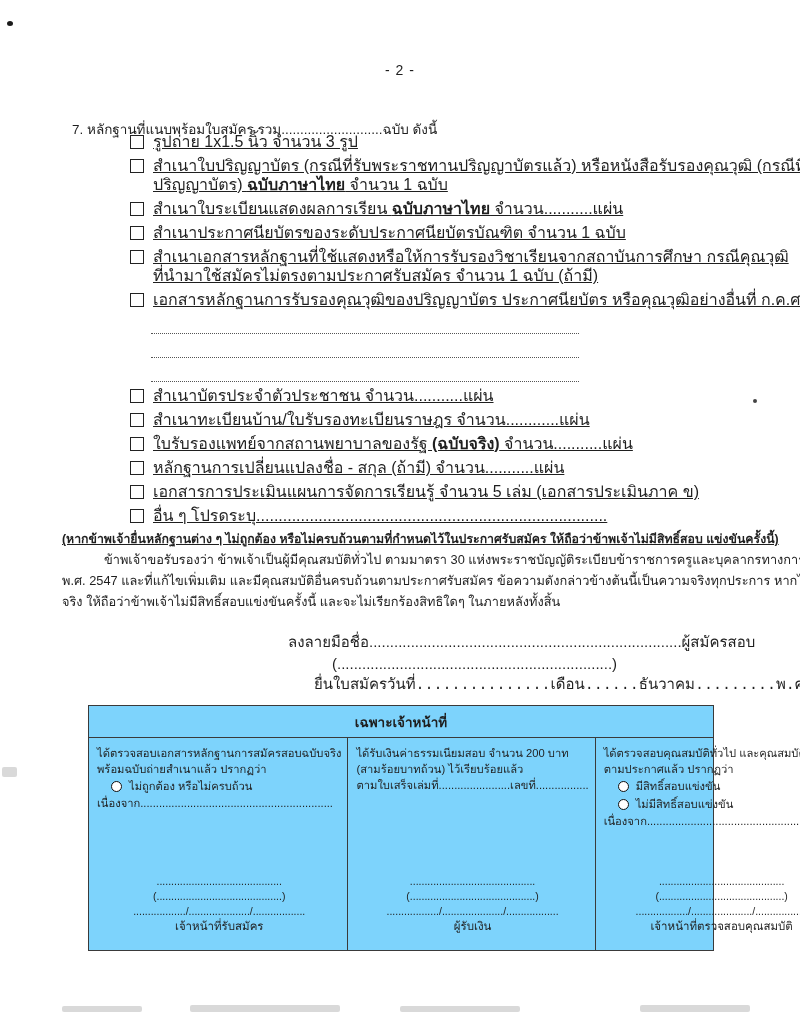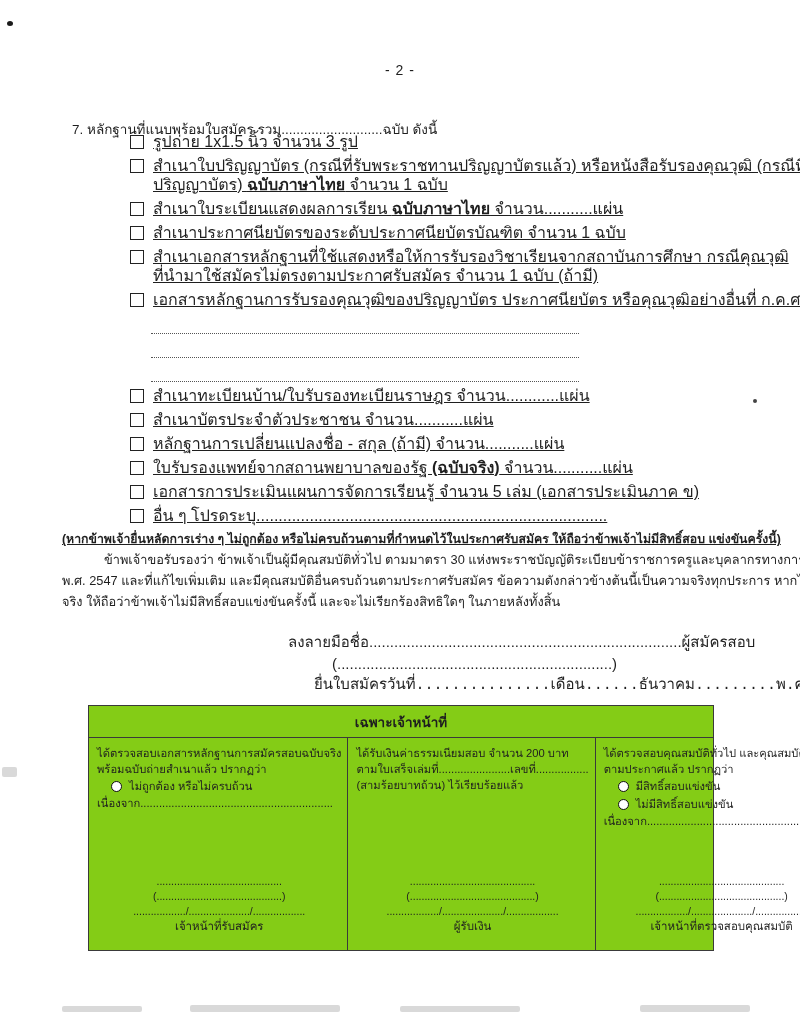--- a/index.html
+++ b/index.html
@@ -27,21 +27,21 @@
   #declaration{position:absolute; left:62px; top:549px; width:690px; font-size:12.8px; line-height:21px;}
   #declaration .dline{white-space:nowrap;}
   #declaration .indent{padding-left:42px;}
 
   #signature{position:absolute; left:288px; top:631px; width:390px; font-size:15px; line-height:22px;}
   #signature .sig-name{padding-left:44px;}
   #signature .sig-date{padding-left:26px;font-family:Liberation Mono, monospace;}
 
   #officer-box{
     position:absolute; left:88px; top:705px; width:624px; height:244px;
-    border:1.5px solid #3a3a3a; display:flex; flex-direction:column; background:#84cc16;
+    border:1.5px solid #3a3a3a; display:flex; flex-direction:column; background:#7dd3fc;
   }
   #officer-title{flex:none; text-align:center; font-weight:bold; font-size:13.5px; padding:5px 0 4px 0; border-bottom:1.3px solid #3a3a3a;}
   #officer-columns{flex:1; display:flex;}
   .ocol{display:flex; flex-direction:column; padding:7px 6px 10px 8px; font-size:11.2px; line-height:16px;justify-content:space-between;}
   .ocol + .ocol{border-left:1.3px solid #3a3a3a;}
   .ocol-0{flex:0 0 204px;}
   .ocol-1{flex:0 0 197px;}
   .ocol-2{flex:1;}
   .oline{white-space:nowrap;}
   .orow{display:flex; align-items:center; padding-left:14px; white-space:nowrap; margin:1px 0;}
@@ -100,56 +100,56 @@
         <div class="chk-text">
           <div class="chk-line"><span>เอกสารหลักฐานการรับรองคุณวุฒิของปริญญาบัตร ประกาศนียบัตร หรือคุณวุฒิอย่างอื่นที่ ก.ค.ศ. รับรอง จำนวน 1 ฉบับ</span></div>
         </div>
       </div>
       <div class="dotline"></div>
       <div class="dotline"></div>
       <div class="dotline"></div>
       <div class="chk-item">
         <span class="chk-box"></span>
         <div class="chk-text">
+          <div class="chk-line"><span>สำเนาบัตรประจำตัวประชาชน  จำนวน...........แผ่น</span></div>
+        </div>
+      </div>
+      <div class="chk-item">
+        <span class="chk-box"></span>
+        <div class="chk-text">
           <div class="chk-line"><span>สำเนาทะเบียนบ้าน/ใบรับรองทะเบียนราษฎร  จำนวน............แผ่น</span></div>
         </div>
       </div>
       <div class="chk-item">
         <span class="chk-box"></span>
         <div class="chk-text">
-          <div class="chk-line"><span>สำเนาบัตรประจำตัวประชาชน  จำนวน...........แผ่น</span></div>
+          <div class="chk-line"><span>ใบรับรองแพทย์จากสถานพยาบาลของรัฐ </span><span class="b">(ฉบับจริง)</span><span>  จำนวน...........แผ่น</span></div>
         </div>
       </div>
       <div class="chk-item">
         <span class="chk-box"></span>
         <div class="chk-text">
           <div class="chk-line"><span>หลักฐานการเปลี่ยนแปลงชื่อ - สกุล (ถ้ามี)  จำนวน...........แผ่น</span></div>
         </div>
       </div>
       <div class="chk-item">
         <span class="chk-box"></span>
         <div class="chk-text">
-          <div class="chk-line"><span>ใบรับรองแพทย์จากสถานพยาบาลของรัฐ </span><span class="b">(ฉบับจริง)</span><span>  จำนวน...........แผ่น</span></div>
-        </div>
-      </div>
-      <div class="chk-item">
-        <span class="chk-box"></span>
-        <div class="chk-text">
           <div class="chk-line"><span>เอกสารการประเมินแผนการจัดการเรียนรู้  จำนวน  5  เล่ม   (เอกสารประเมินภาค ข)</span></div>
         </div>
       </div>
       <div class="chk-item">
         <span class="chk-box"></span>
         <div class="chk-text">
           <div class="chk-line"><span>อื่น ๆ โปรดระบุ...............................................................................</span></div>
         </div>
       </div>
     </div>
 
-  <div id="warning">(หากข้าพเจ้ายื่นหลัดการเร่าง ๆ ไม่ถูกต้อง หรือไม่ครบถ้วนตามที่กำหนดไว้ในประกาศรับสมัคร ให้ถือว่าข้าพเจ้าไม่มีสิทธิ์สอบ แข่งขันครั้งนี้)</div>
+  <div id="warning">(หากข้าพเจ้ายื่นหลักฐานต่าง ๆ ไม่ถูกต้อง หรือไม่ครบถ้วนตามที่กำหนดไว้ในประกาศรับสมัคร ให้ถือว่าข้าพเจ้าไม่มีสิทธิ์สอบ แข่งขันครั้งนี้)</div>
 
   <div id="declaration">
     <div class="dline indent">ข้าพเจ้าขอรับรองว่า ข้าพเจ้าเป็นผู้มีคุณสมบัติทั่วไป ตามมาตรา 30 แห่งพระราชบัญญัติระเบียบข้าราชการครูและบุคลากรทางการศึกษา</div>
     <div class="dline">พ.ศ. 2547 และที่แก้ไขเพิ่มเติม และมีคุณสมบัติอื่นครบถ้วนตามประกาศรับสมัคร ข้อความดังกล่าวข้างต้นนี้เป็นความจริงทุกประการ หากไม่เป็นความ</div>
     <div class="dline">จริง ให้ถือว่าข้าพเจ้าไม่มีสิทธิ์สอบแข่งขันครั้งนี้ และจะไม่เรียกร้องสิทธิใดๆ ในภายหลังทั้งสิ้น</div>
   </div>
 
   <div id="signature">
     <div class="nowrap">ลงลายมือชื่อ...........................................................................ผู้สมัครสอบ</div>
     <div class="nowrap sig-name">(..................................................................)</div>
@@ -169,22 +169,22 @@
           <div class="oline">เนื่องจาก..............................................................</div>
           <div class="obottom">
             <div class="sig nowrap">...........................................</div>
             <div class="sig nowrap">(...........................................)</div>
             <div class="sig nowrap">................../...................../..................</div>
             <div class="orole">เจ้าหน้าที่รับสมัคร</div>
           </div>
         </div>
         <div class="ocol ocol-1">
           <div class="oline">ได้รับเงินค่าธรรมเนียมสอบ จำนวน 200 บาท</div>
+          <div class="oline">(สามร้อยบาทถ้วน) ไว้เรียบร้อยแล้ว</div>
           <div class="oline">ตามใบเสร็จเล่มที่.......................เลขที่.................</div>
-          <div class="oline">(สามร้อยบาทถ้วน) ไว้เรียบร้อยแล้ว</div>
           <div class="obottom">
             <div class="sig nowrap">...........................................</div>
             <div class="sig nowrap">(...........................................)</div>
             <div class="sig nowrap">................../...................../..................</div>
             <div class="orole">ผู้รับเงิน</div>
           </div>
         </div>
         <div class="ocol ocol-2">
           <div class="oline">ได้ตรวจสอบคุณสมบัติทั่วไป และคุณสมบัติอื่น</div>
           <div class="oline">ตามประกาศแล้ว ปรากฏว่า</div>

